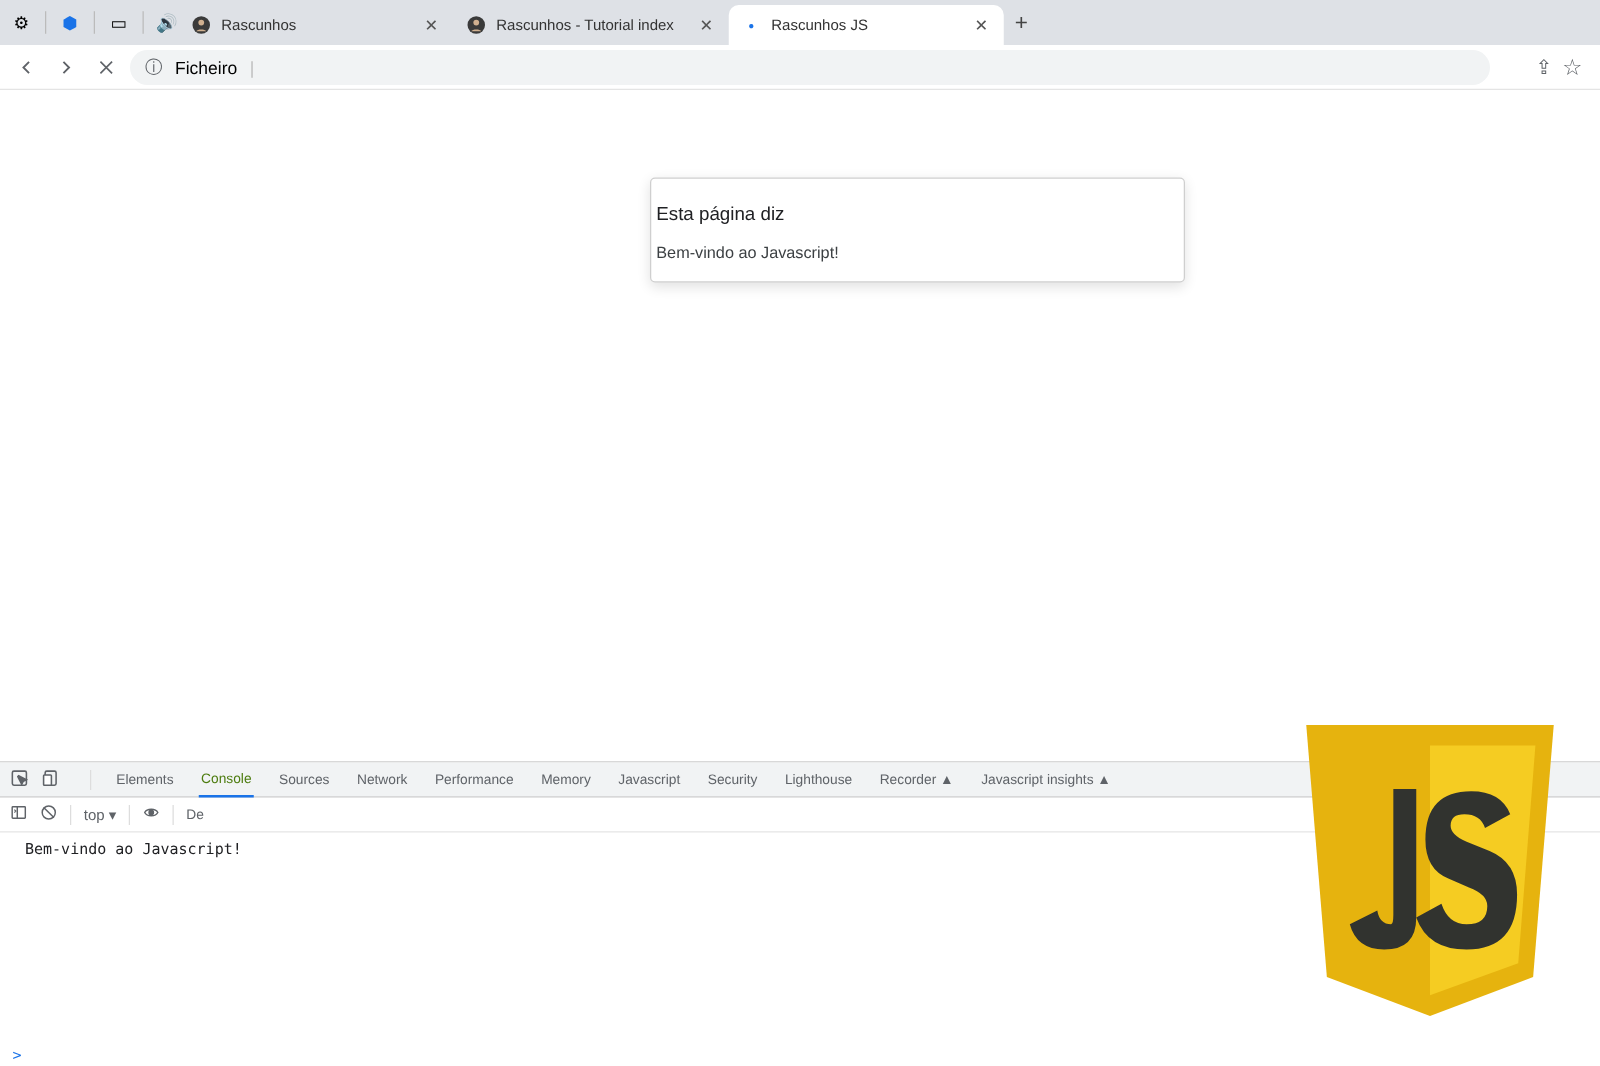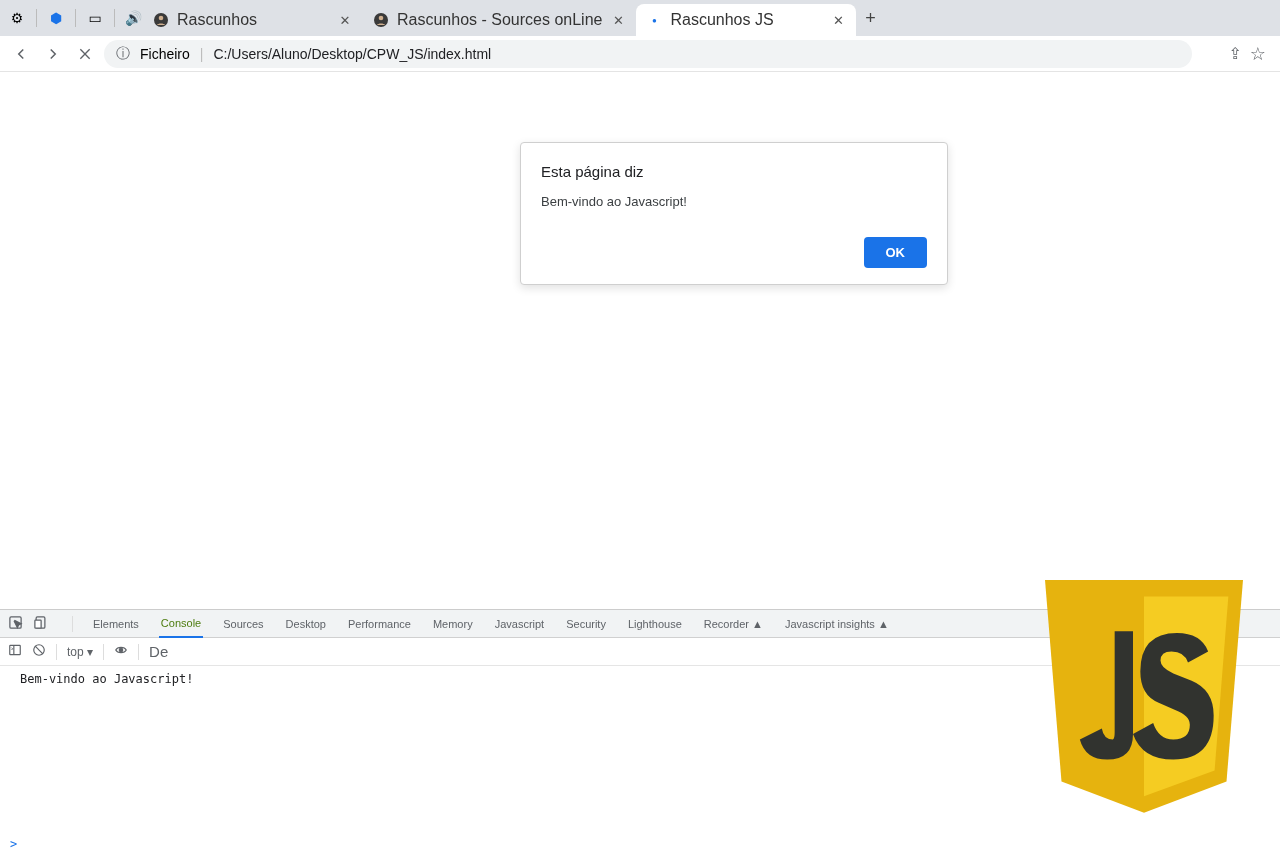--- a/index.html
+++ b/index.html
@@ -28,21 +28,21 @@
   .tab {
     display: flex; align-items: center;
     height: 32px; margin-top: 4px;
     padding: 0 10px; min-width: 220px;
     border-radius: 8px 8px 0 0;
     gap: 8px;
     color: #333;
   }
   .tab.active { background: #fff; }
   .tab-fav { width: 16px; height: 16px; display:flex; align-items:center; justify-content:center; }
-  .tab-title { flex: 1; font-size: 16px; white-space: nowrap; overflow:hidden; text-overflow:ellipsis;}
+  .tab-title { flex: 1; font-size: 12px; white-space: nowrap; overflow:hidden; text-overflow:ellipsis;}
   .tab-close { width:16px; height:16px; display:flex; align-items:center; justify-content:center; color:#555; font-size:13px; }
   .newtab { width:28px; height:28px; display:flex; align-items:center; justify-content:center; color:#444; font-size:18px;}
 
   
   .toolbar {
     height: 36px;
     background: #fff;
     border-bottom: 1px solid #e4e4e4;
     display: flex; align-items: center;
     padding: 0 8px;
@@ -61,21 +61,21 @@
   .rightbtns { display:flex; gap:8px; align-items:center; padding-right:6px; }
 
   
   .content { position:relative; height: calc(853px - 36px - 36px - 244px); background:#fff; }
 
   
   .dialog {
     position:absolute; top:70px; left:520px; width:428px;
     background:#fff; border:1px solid #cfcfcf; border-radius:4px;
     box-shadow: 0 3px 10px rgba(0,0,0,.12);
-    padding:20px 20px 16px 20px;
+    padding:20px 20px 16px 4px;
   }
   .dialog-title { font-size:15px; color:#202124; margin-bottom:14px; }
   .dialog-msg { font-size:13px; color:#3c4043; }
   .dialog-actions { display:flex; justify-content:flex-end; margin-top:28px; }
   .ok-btn {
     background:#1a73e8; color:#fff; border:none;
     padding: 8px 22px; font-size:13px; font-weight:600;
     border-radius:4px;
   }
 
@@ -97,21 +97,21 @@
     height:28px; border-bottom:1px solid #e5e5e5;
     display:flex; align-items:center; gap:10px; padding:0 8px;
     font-size:12px; color:#5f6368;
   }
   .dt-sub-sep { width:1px; height:16px; background:#ddd; }
   .dt-filter { flex:1; }
   .dt-filter input {
     width:100%; border:none; background:transparent; font-size:12px;
     color:#333;
   }
-  .dt-right { color:#5f6368; font-size:15px; }
+  .dt-right { color:#5f6368; font-size:11px; }
   .dt-log { flex:1; font-family: Consolas, monospace; font-size:12px; padding:6px 10px 6px 20px; color:#202124; }
   .dt-prompt { color:#1a73e8; font-family: Consolas, monospace; font-size:12px; padding:2px 10px; }
 
   
   .jslogo {
     position:absolute; right:26px; bottom:28px; width:220px; height:250px;
     z-index:10;
   }
 </style>
 </head>
@@ -141,21 +141,21 @@
   </div>
 
   <div class="tab">
     <span class="tab-fav">
       <svg width="16" height="16">
           <circle cx="8" cy="8" r="7" fill="#3a3a3a"></circle>
           <circle cx="8" cy="6" r="2.3" fill="#d0b090"></circle>
           <path d="M4 13c1-2 7-2 8 0" fill="#d0b090"></path>
         </svg>
     </span>
-    <span class="tab-title">Rascunhos - Sources onLine</span>
+    <span class="tab-title">Rascunhos - Tutorial index</span>
     <span class="tab-close">✕</span>
   </div>
 
   <div class="tab active">
     <span class="tab-fav" style="color:#1a73e8;font-size:8px">●</span>
     <span class="tab-title">Rascunhos JS</span>
     <span class="tab-close">✕</span>
   </div>
 
   <div class="newtab">+</div>
@@ -174,35 +174,31 @@
   </div>
   <div class="navbtn">
     <svg width="16" height="16" viewBox="0 0 24 24" fill="none" stroke-width="2">
         <path d="M5 5l14 14M19 5L5 19"></path>
       </svg>
   </div>
   <div class="omnibox">
     <span style="color:#5f6368">ⓘ</span>
     <span class="lbl">Ficheiro</span>
     <span class="divider">|</span>
-    <span>C:/Users/Aluno/Desktop/CPW_JS/index.html</span>
   </div>
   <div class="rightbtns">
     <span style="color:#5f6368;font-size:16px">⇪</span>
     <span style="color:#5f6368;font-size:18px">☆</span>
   </div>
 </div>
 
 <div class="content">
   <div class="dialog">
     <div class="dialog-title">Esta página diz</div>
     <div class="dialog-msg">Bem-vindo ao Javascript!</div>
-    <div class="dialog-actions">
-      <button class="ok-btn">OK</button>
-    </div>
   </div>
 </div>
 
 <div class="devtools">
   <div class="dt-tabs">
     <div class="dt-icons">
       <span>
         <svg width="15" height="15" viewBox="0 0 24 24" fill="none" stroke="#5f6368" stroke-width="2">
             <rect x="3" y="3" width="18" height="18" rx="2"></rect>
             <path d="M10 10l5 10 2-4 4-2-10-5z" fill="#5f6368"></path>
@@ -212,21 +208,21 @@
         <svg width="15" height="15" viewBox="0 0 24 24" fill="none" stroke="#5f6368" stroke-width="2">
             <rect x="5" y="3" width="14" height="18" rx="2"></rect>
             <rect x="3" y="8" width="10" height="13" rx="1" fill="#fff"></rect>
           </svg>
       </span>
     </div>
     <div class="dt-sub-sep"></div>
     <div class="dt-tabbtn">Elements</div>
     <div class="dt-tabbtn active">Console</div>
     <div class="dt-tabbtn">Sources</div>
-    <div class="dt-tabbtn">Desktop</div>
+    <div class="dt-tabbtn">Network</div>
     <div class="dt-tabbtn">Performance</div>
     <div class="dt-tabbtn">Memory</div>
     <div class="dt-tabbtn">Javascript</div>
     <div class="dt-tabbtn">Security</div>
     <div class="dt-tabbtn">Lighthouse</div>
     <div class="dt-tabbtn">Recorder ▲</div>
     <div class="dt-tabbtn">Javascript insights ▲</div>
   </div>
 
   <div class="dt-subbar">

